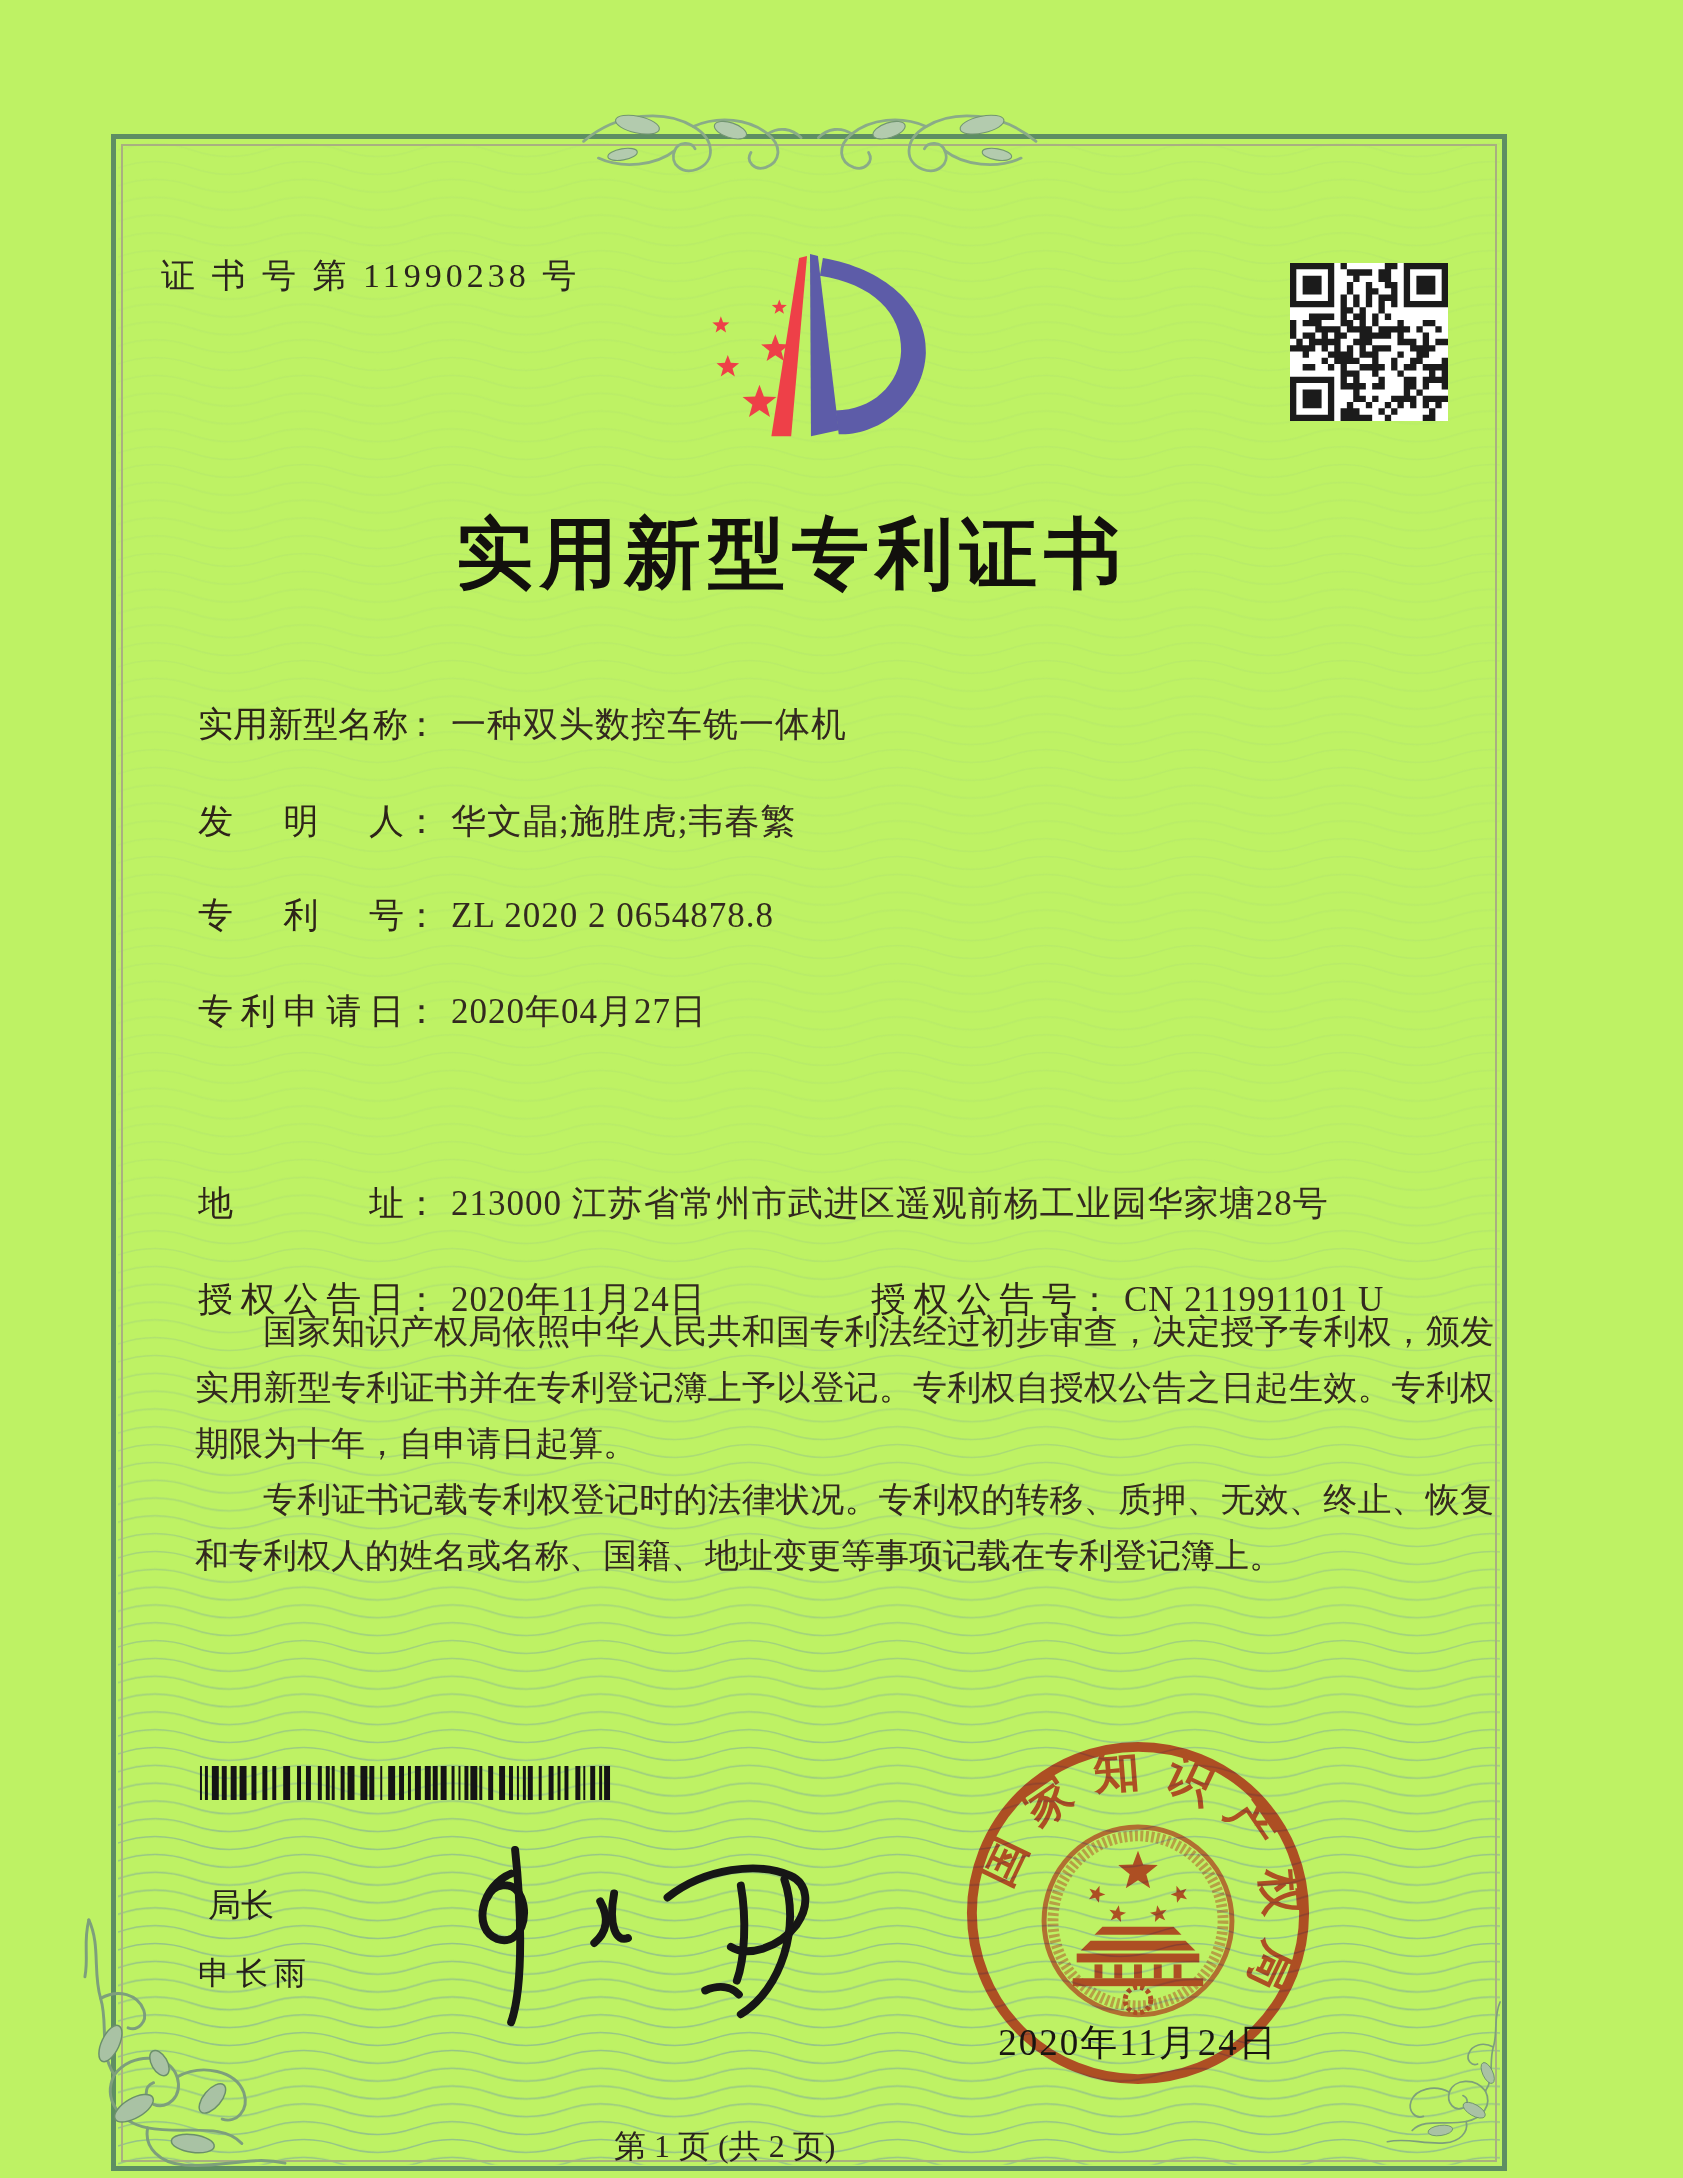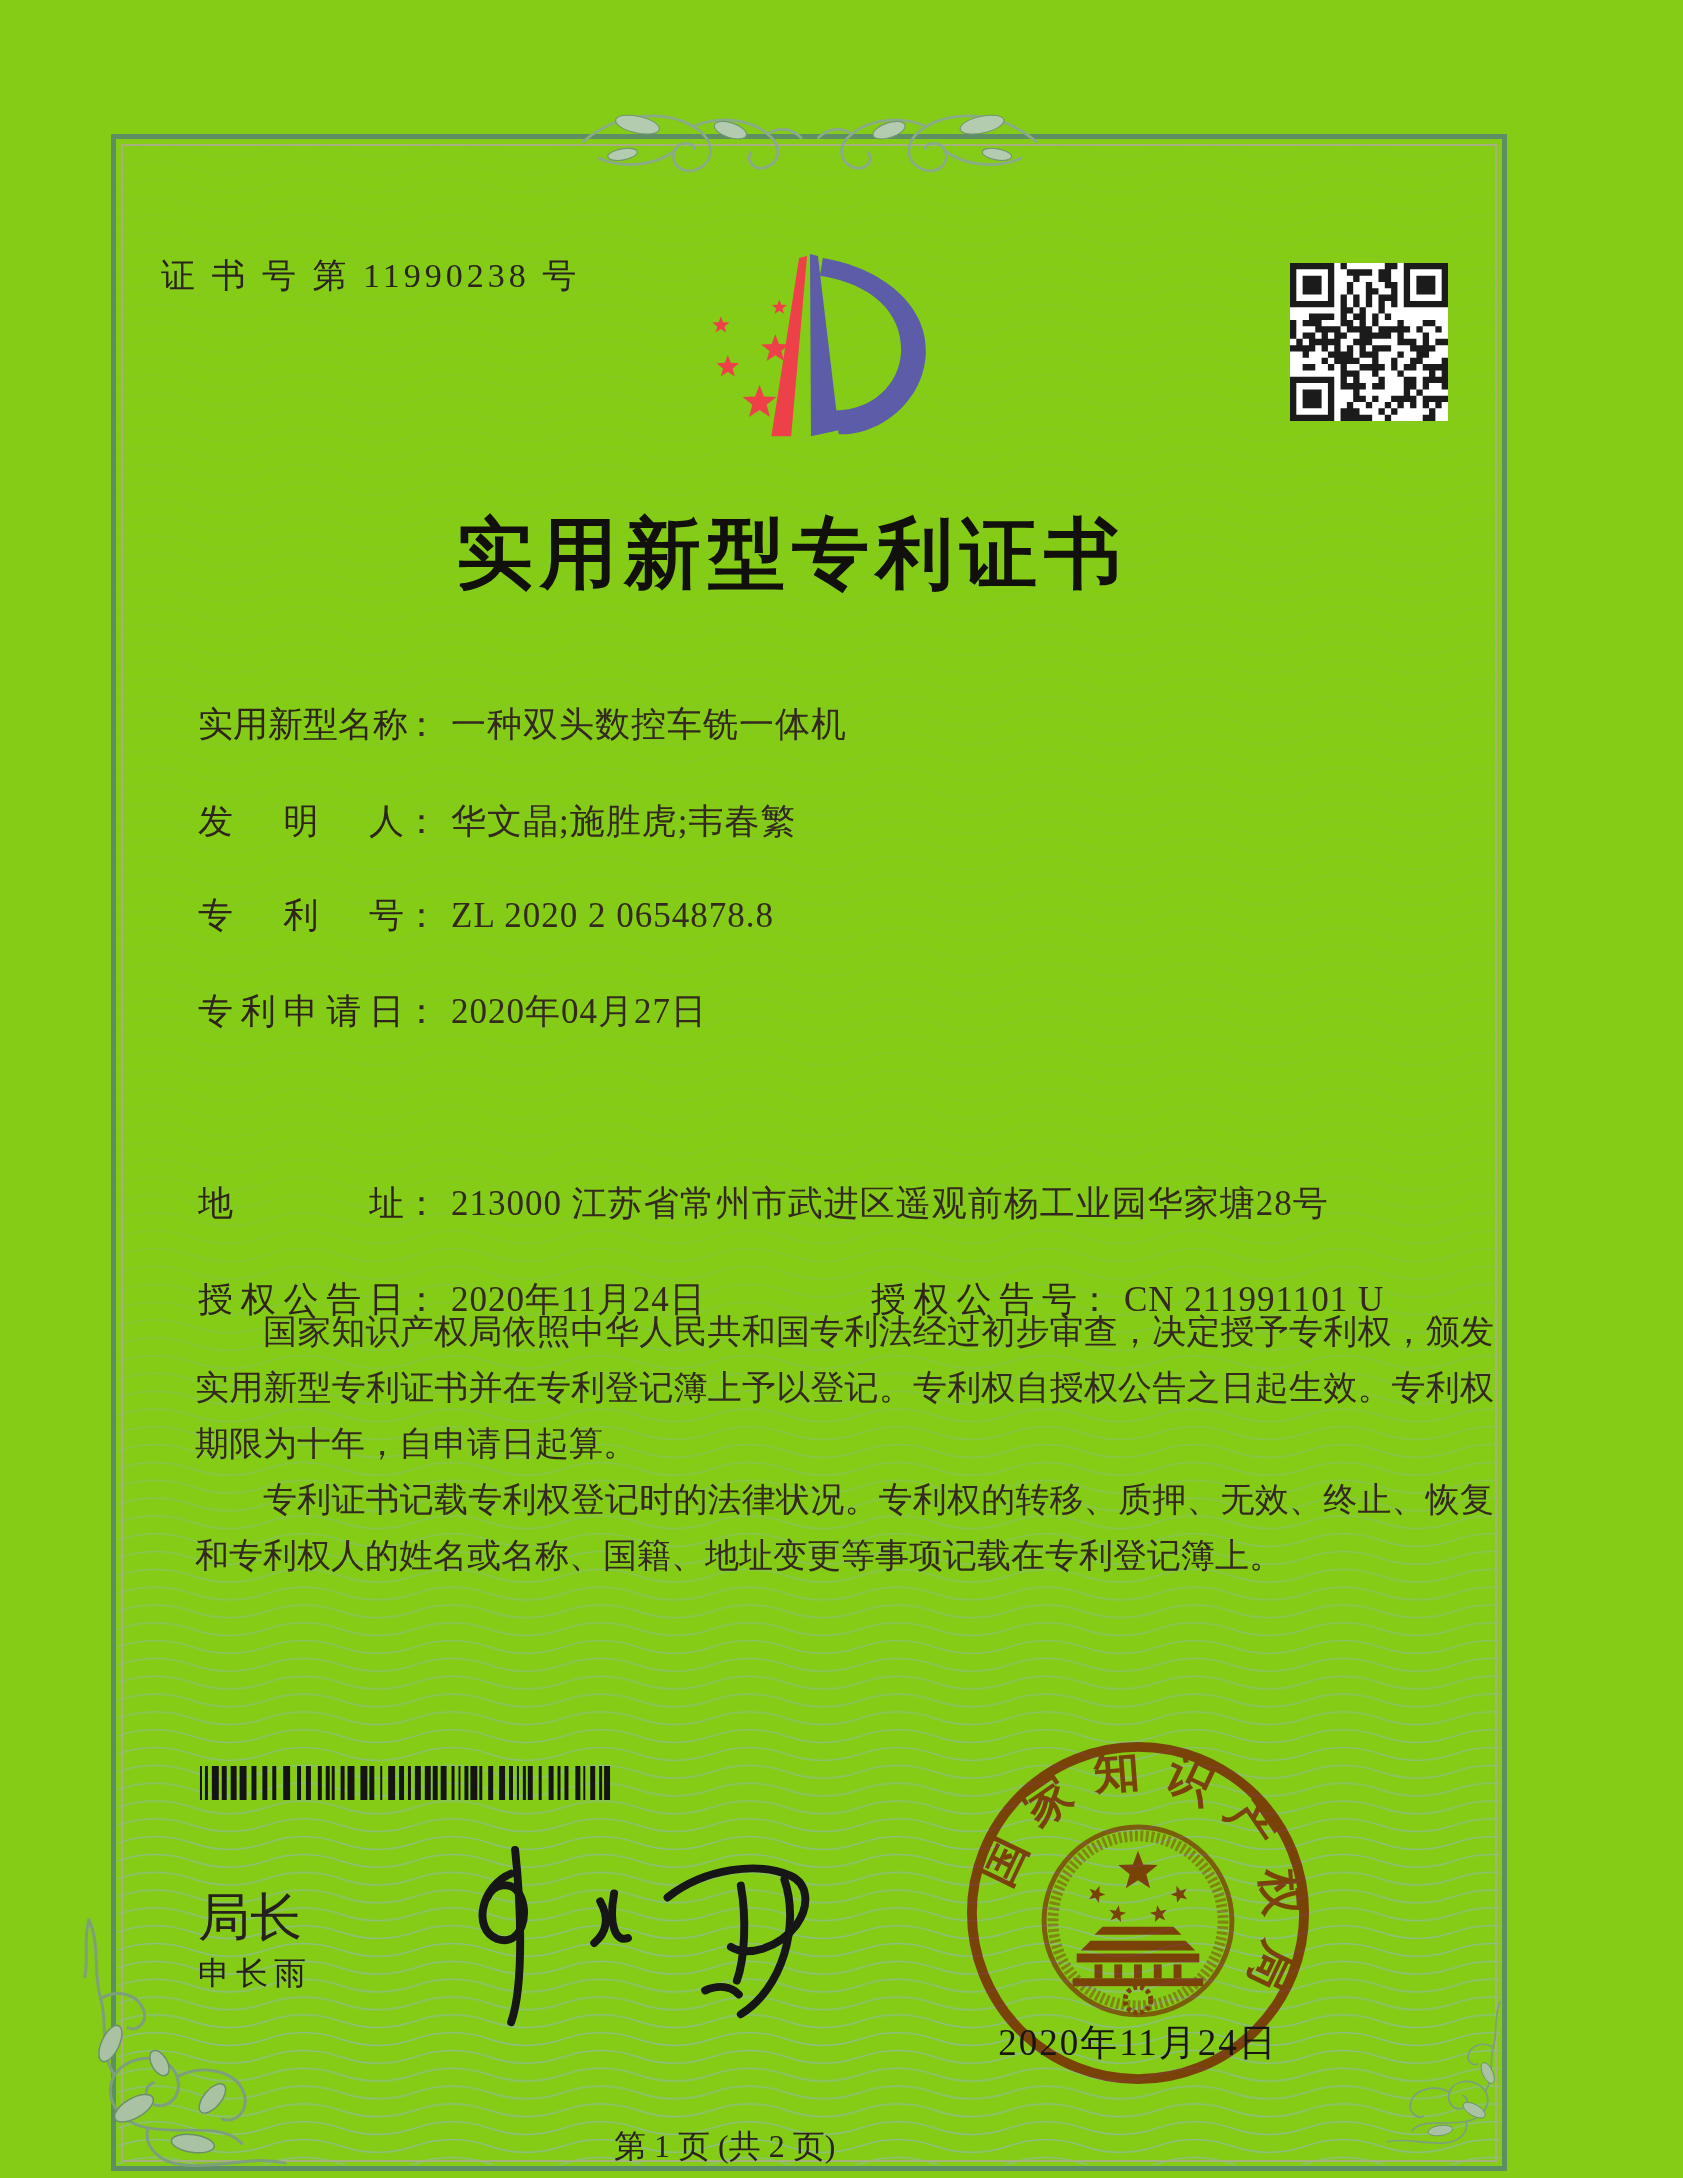--- a/index.html
+++ b/index.html
@@ -1,16 +1,16 @@
 <!DOCTYPE html>
 <html><head>
 <meta charset="utf-8">
 <style>
   html,body{margin:0;padding:0;background:#ffffff;}
-  .page{position:relative;width:1683px;height:2178px;background:#84cc16;overflow:hidden;
+  .page{position:relative;width:1683px;height:2178px;background:#bef264;overflow:hidden;
         font-family:"Liberation Serif","DejaVu Serif",serif;color:#2e2620;}
 
   
   .frame-outer{position:absolute;left:111px;top:134px;width:1396px;height:2037px;
                border:5px solid #5e8e63;box-sizing:border-box;}
   .frame-inner{position:absolute;left:121px;top:144px;width:1376px;height:2018px;
                border:2px solid #a9b080;box-sizing:border-box;}
 
   
   .waves{position:absolute;left:118px;top:141px;width:1382px;height:2024px;
@@ -30,21 +30,21 @@
   .colon{display:inline-block;}
   .fvalue{margin-left:12px;letter-spacing:1px;font-family:Liberation Serif, serif;}
   .grant2{position:absolute;left:673px;top:0;}
 
   
   .body-text{position:absolute;left:195px;top:1304px;width:1299px;}
   .body-text p{margin:0;font-size:34px;line-height:56px;text-indent:2em;text-align:justify;color:#33291f;}
 
   
   .barcode{position:absolute;left:198px;top:1766px;width:416px;height:34px;}
-  .director-title{position:absolute;left:198px;top:1883px;font-size:52px;color:#26211c;}
+  .director-title{position:absolute;left:208px;top:1883px;font-size:33px;color:#26211c;}
   .director-name{position:absolute;left:198px;top:1952px;font-size:32px;letter-spacing:6px;color:#26211c;}
   .signature{position:absolute;left:426px;top:1834px;width:396px;height:213px;}
   .seal{position:absolute;left:962px;top:1737px;width:352px;height:352px;mix-blend-mode:multiply;opacity:.95;}
   .seal-date{position:absolute;left:960px;top:2018px;width:356px;text-align:center;
              font-size:37px;letter-spacing:2px;color:#191511;}
   .footer{position:absolute;left:614px;top:2125px;width:337px;text-align:left;font-size:32px;color:#2b241e;}
 
   
   .ornament-top{position:absolute;left:577px;top:93px;width:465px;height:93px;display:flex;}
   .ornament-top svg{width:233px;height:93px;}

